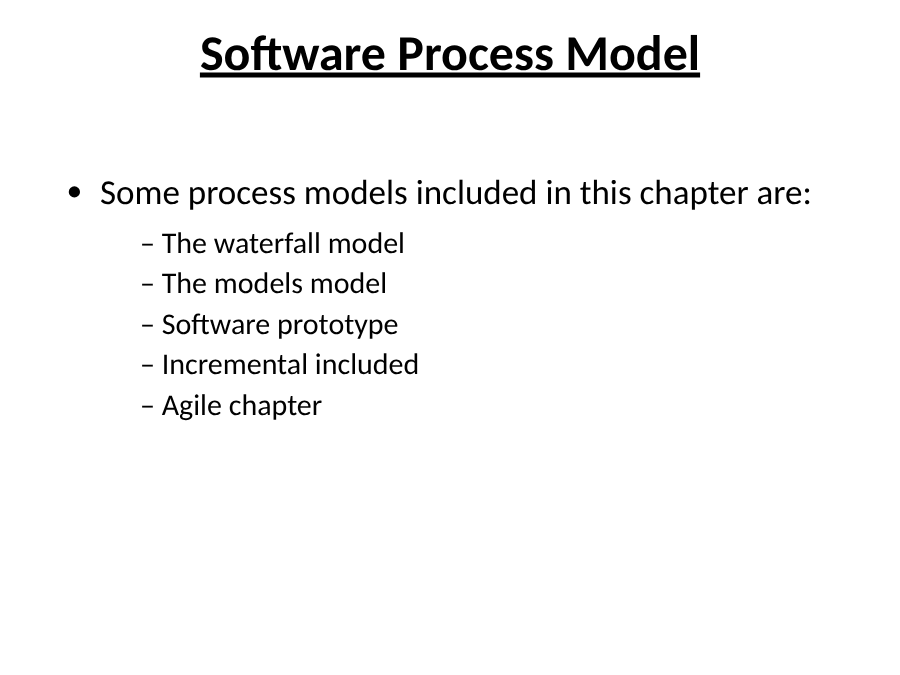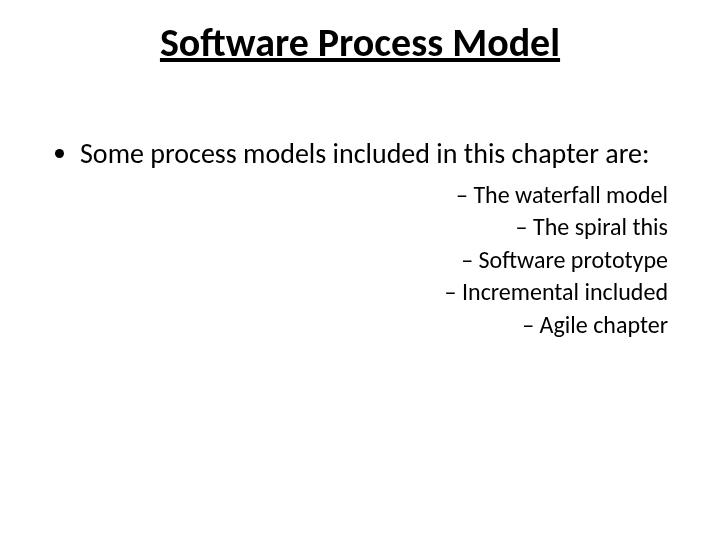--- a/index.html
+++ b/index.html
@@ -45,38 +45,37 @@
     margin-bottom: 14px;
   }
   ul.level2 {
     list-style: none;
     margin: 8px 0 0 0;
     padding-left: 32px;
   }
   ul.level2 > li {
     font-size: 24px;
     line-height: 1.35;
-    text-align: right;
   }
   ul.level2 > li::before {
     content: "– ";
   }
 </style>
 </head>
 <body>
 
 <div class="slide">
   <div class="title">Software Process Model</div>
   <div class="body">
     <ul class="level1">
       <li>
         <span>Some process models included in this chapter are:</span>
         <ul class="level2">
           <li>The waterfall model</li>
-          <li>The spiral  this</li>
+          <li>The models  model</li>
           <li>Software prototype</li>
           <li>Incremental included</li>
           <li>Agile chapter</li>
         </ul>
       </li>
     </ul>
   </div>
 </div>
 
 </body></html>

